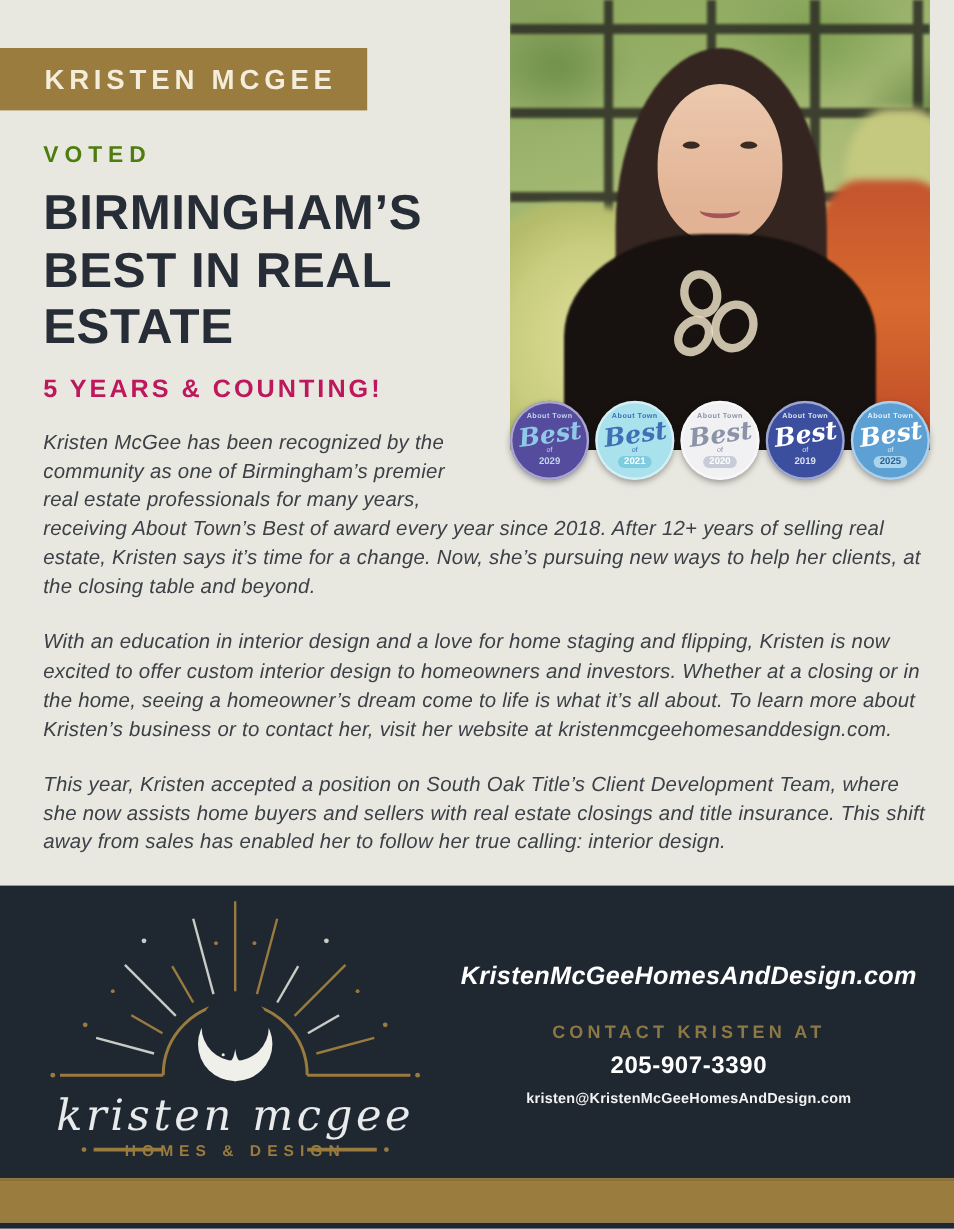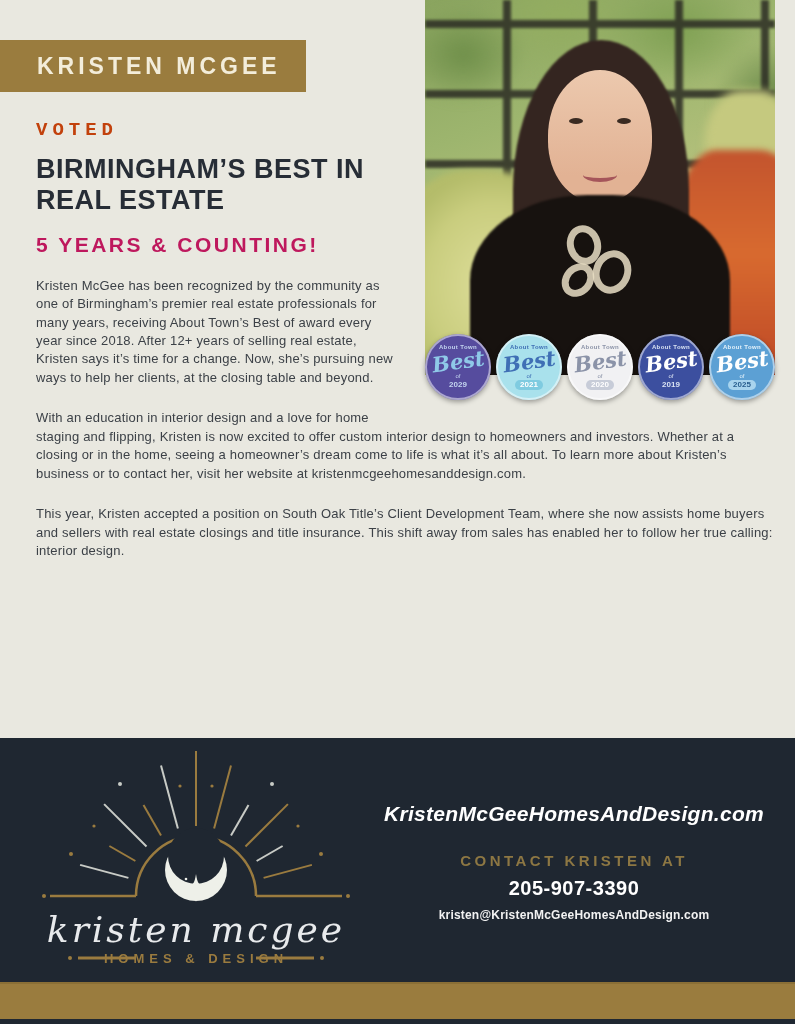--- a/index.html
+++ b/index.html
@@ -81,27 +81,27 @@
   .badge .b-top { font-size:6px; font-weight:bold; letter-spacing:.4px; margin-bottom:1px; }
   .badge .b-script { font-family:"DejaVu Serif", serif; font-style:italic; font-weight:bold; font-size:21px; transform:rotate(-8deg); }
   .badge .b-of { font-size:6px; margin-top:1px; }
   .badge .b-year { font-size:8px; font-weight:bold; margin-top:1px; border-radius:8px; padding:1px 5px; }
 
   .name-banner {
     margin-left:-36px; width:306px; height:52px; background:#9a7c3e;
     color:#f3edda; font-size:23px; font-weight:bold; letter-spacing:4px;
     line-height:52px; padding-left:37px;
   }
-  .voted { margin-top:27px; color:#c2410c; font-size:19px; font-weight:bold; letter-spacing:5px;font-family:Liberation Mono, monospace; }
+  .voted { margin-top:27px; color:#4d7c0f; font-size:19px; font-weight:bold; letter-spacing:5px; }
   .headline {
     margin-top:13px; max-width:392px; color:#272d36;
-    font-size:27px; font-weight:bold; letter-spacing:.5px; line-height:1.16;
+    font-size:41px; font-weight:bold; letter-spacing:.5px; line-height:1.16;
   }
   .subhead { margin-top:16px; color:#be185d; font-size:21px; font-weight:bold; letter-spacing:2.5px; }
-  .body-copy p { margin-top:22px; color:#3c4147; font-size:13px; line-height:1.42; letter-spacing:.2px; }
+  .body-copy p { margin-top:22px; color:#3c4147; font-size:17px; line-height:1.42; letter-spacing:.2px;font-style:italic; }
   .body-copy p:first-child { margin-top:20px; }
 
   
   .footer {
     height:244px; background:#1f2731; display:flex; align-items:center;
     padding:0 10px 0 28px; color:#fff;
   }
   .logo-block { width:335px; text-align:center; }
   .logo-svg { display:block; margin:0 auto; }
   .footer-right { flex:1; text-align:center; padding-bottom:6px; }

